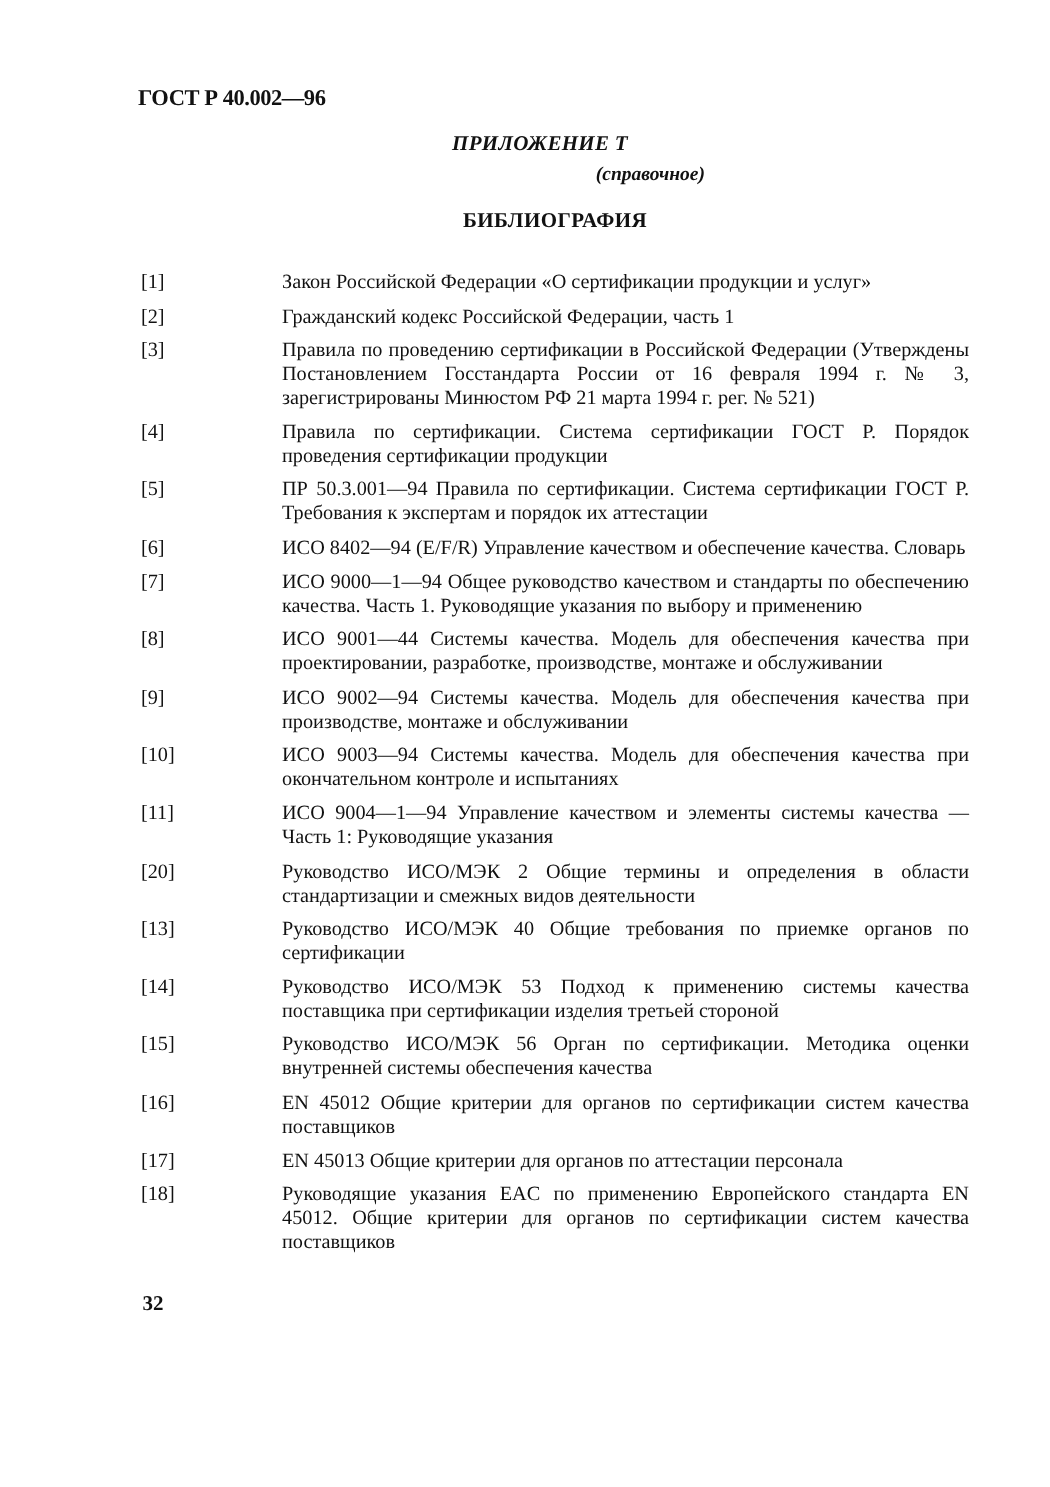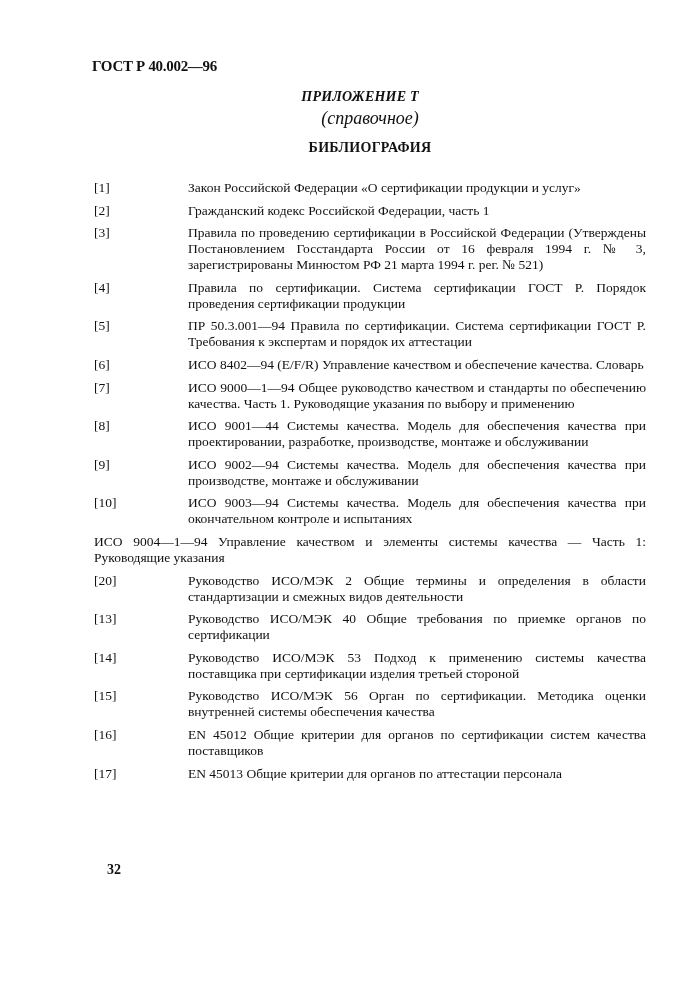--- a/index.html
+++ b/index.html
@@ -32,24 +32,24 @@
       font-size: 14px;
       font-style: italic;
       font-weight: bold;
       letter-spacing: 0.2px;
     }
     .appendix-subtitle {
       position: absolute;
       left: 270px;
       width: 200px;
       top: 108px;
-      text-align: center;
-      font-size: 18px;
+      text-align: right;
+      font-size: 13px;
       font-style: italic;
-      font-weight: normal;
+      font-weight: bold;
     }
     .section-title {
       position: absolute;
       left: 270px;
       width: 200px;
       top: 140px;
       text-align: center;
       font-size: 14px;
       font-weight: bold;
       letter-spacing: 0.3px;
@@ -76,21 +76,20 @@
       line-height: 16px;
       text-align: justify;
       hyphens: manual;
     }
     .page-number {
       position: absolute;
       left: 95px;
       top: 862px;
       font-size: 14px;
       font-weight: bold;
-      margin-left: 12px;
     }
   </style>
 </head>
 <body>
 
 <div class="page-header">ГОСТ Р 40.002—96</div>
 
 <div class="appendix-title">ПРИЛОЖЕНИЕ Т</div>
 <div class="appendix-subtitle">(справочное)</div>
 
@@ -131,20 +130,21 @@
   </div>
   <div class="bib-entry">
     <div class="bib-num">[9]</div>
     <div class="bib-text">ИСО 9002—94 Системы качества. Модель для обеспечения качества при производстве, монтаже и обслуживании</div>
   </div>
   <div class="bib-entry">
     <div class="bib-num">[10]</div>
     <div class="bib-text">ИСО 9003—94 Системы качества. Модель для обеспечения качества при окончательном контроле и испытаниях</div>
   </div>
   <div class="bib-entry">
+    <div class="bib-num">[11]</div>
     <div class="bib-text">ИСО 9004—1—94 Управление качеством и элементы системы качества — Часть 1: Руководящие указания</div>
   </div>
   <div class="bib-entry">
     <div class="bib-num">[20]</div>
     <div class="bib-text">Руководство ИСО/МЭК 2 Общие термины и определения в области стандартизации и смежных видов деятельности</div>
   </div>
   <div class="bib-entry">
     <div class="bib-num">[13]</div>
     <div class="bib-text">Руководство ИСО/МЭК 40 Общие требования по приемке органов по сертификации</div>
   </div>
@@ -157,15 +157,19 @@
     <div class="bib-text">Руководство ИСО/МЭК 56 Орган по сертификации. Методика оценки внутренней системы обеспечения качества</div>
   </div>
   <div class="bib-entry">
     <div class="bib-num">[16]</div>
     <div class="bib-text">EN 45012 Общие критерии для органов по сертификации систем качества поставщиков</div>
   </div>
   <div class="bib-entry">
     <div class="bib-num">[17]</div>
     <div class="bib-text">EN 45013 Общие критерии для органов по аттестации персонала</div>
   </div>
+  <div class="bib-entry">
+    <div class="bib-num">[18]</div>
+    <div class="bib-text">Руководящие указания EAC по применению Европейского стандарта EN 45012. Общие критерии для органов по сертификации систем качества поставщиков</div>
+  </div>
 </div>
 
 <div class="page-number">32</div>
 
 </body></html>

